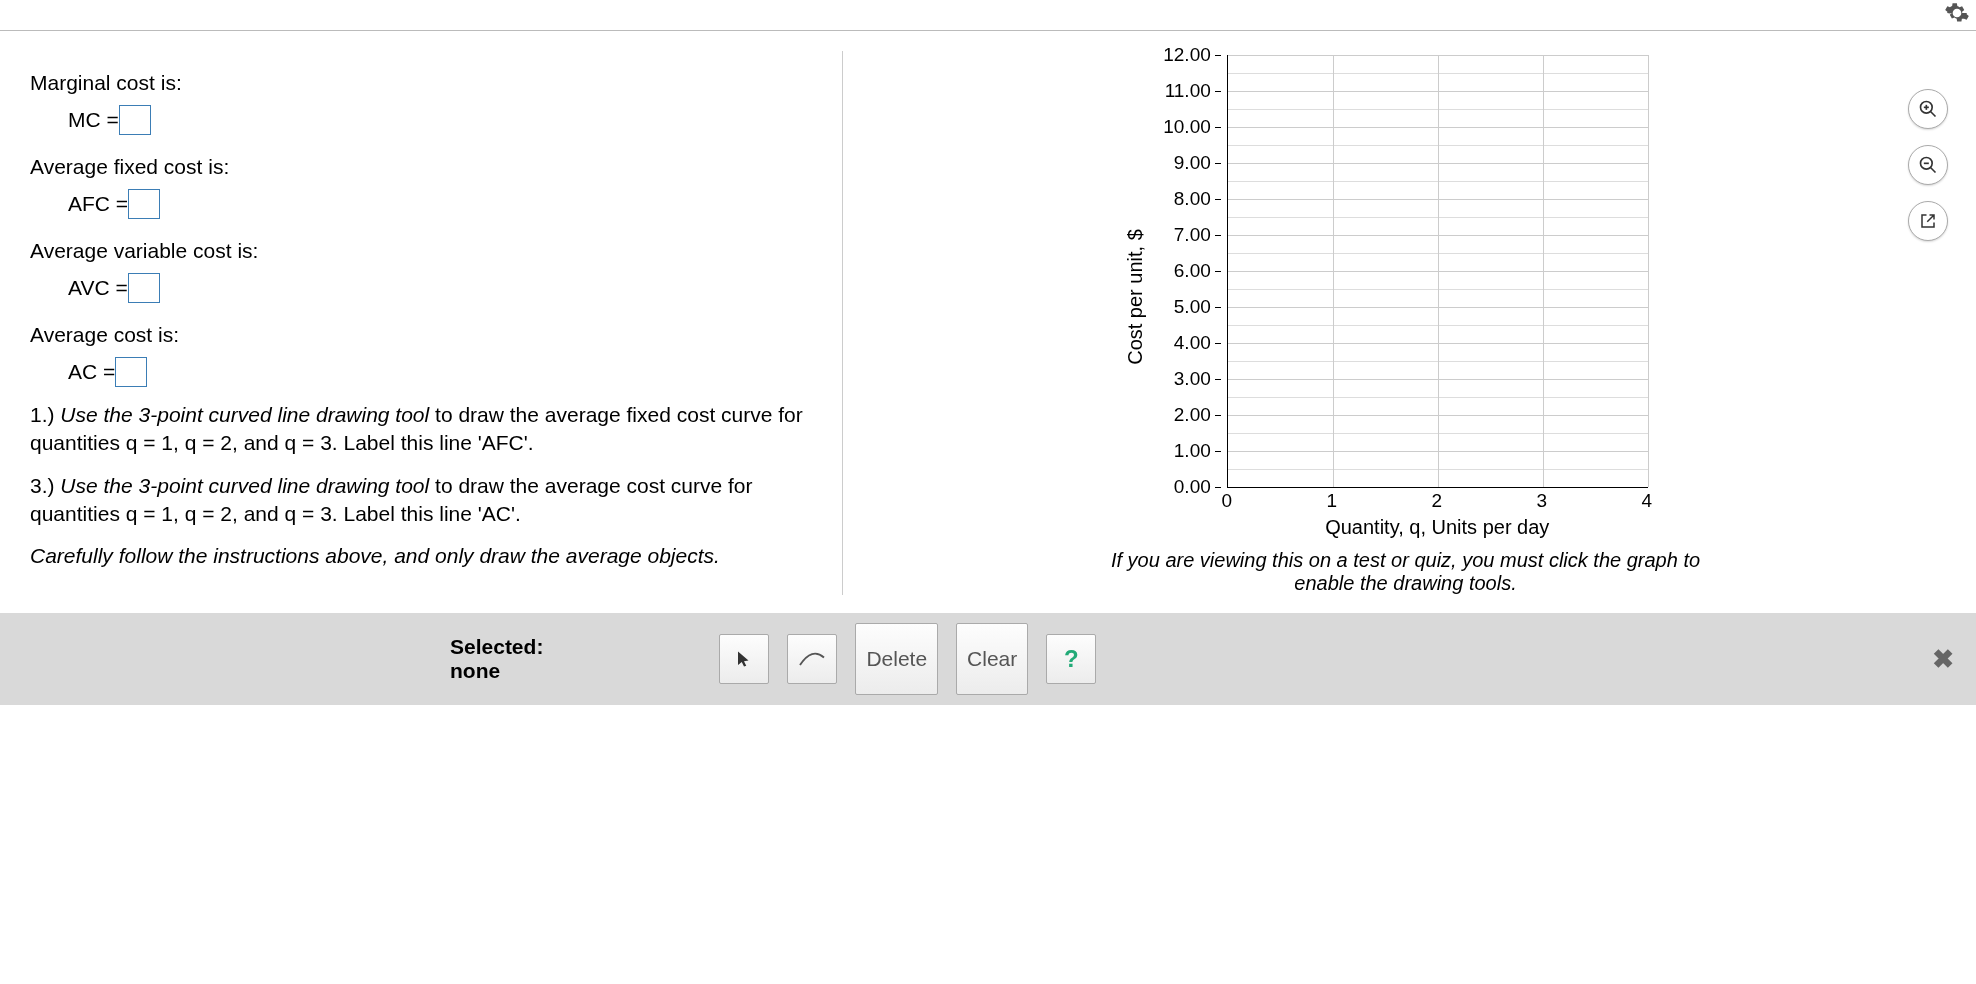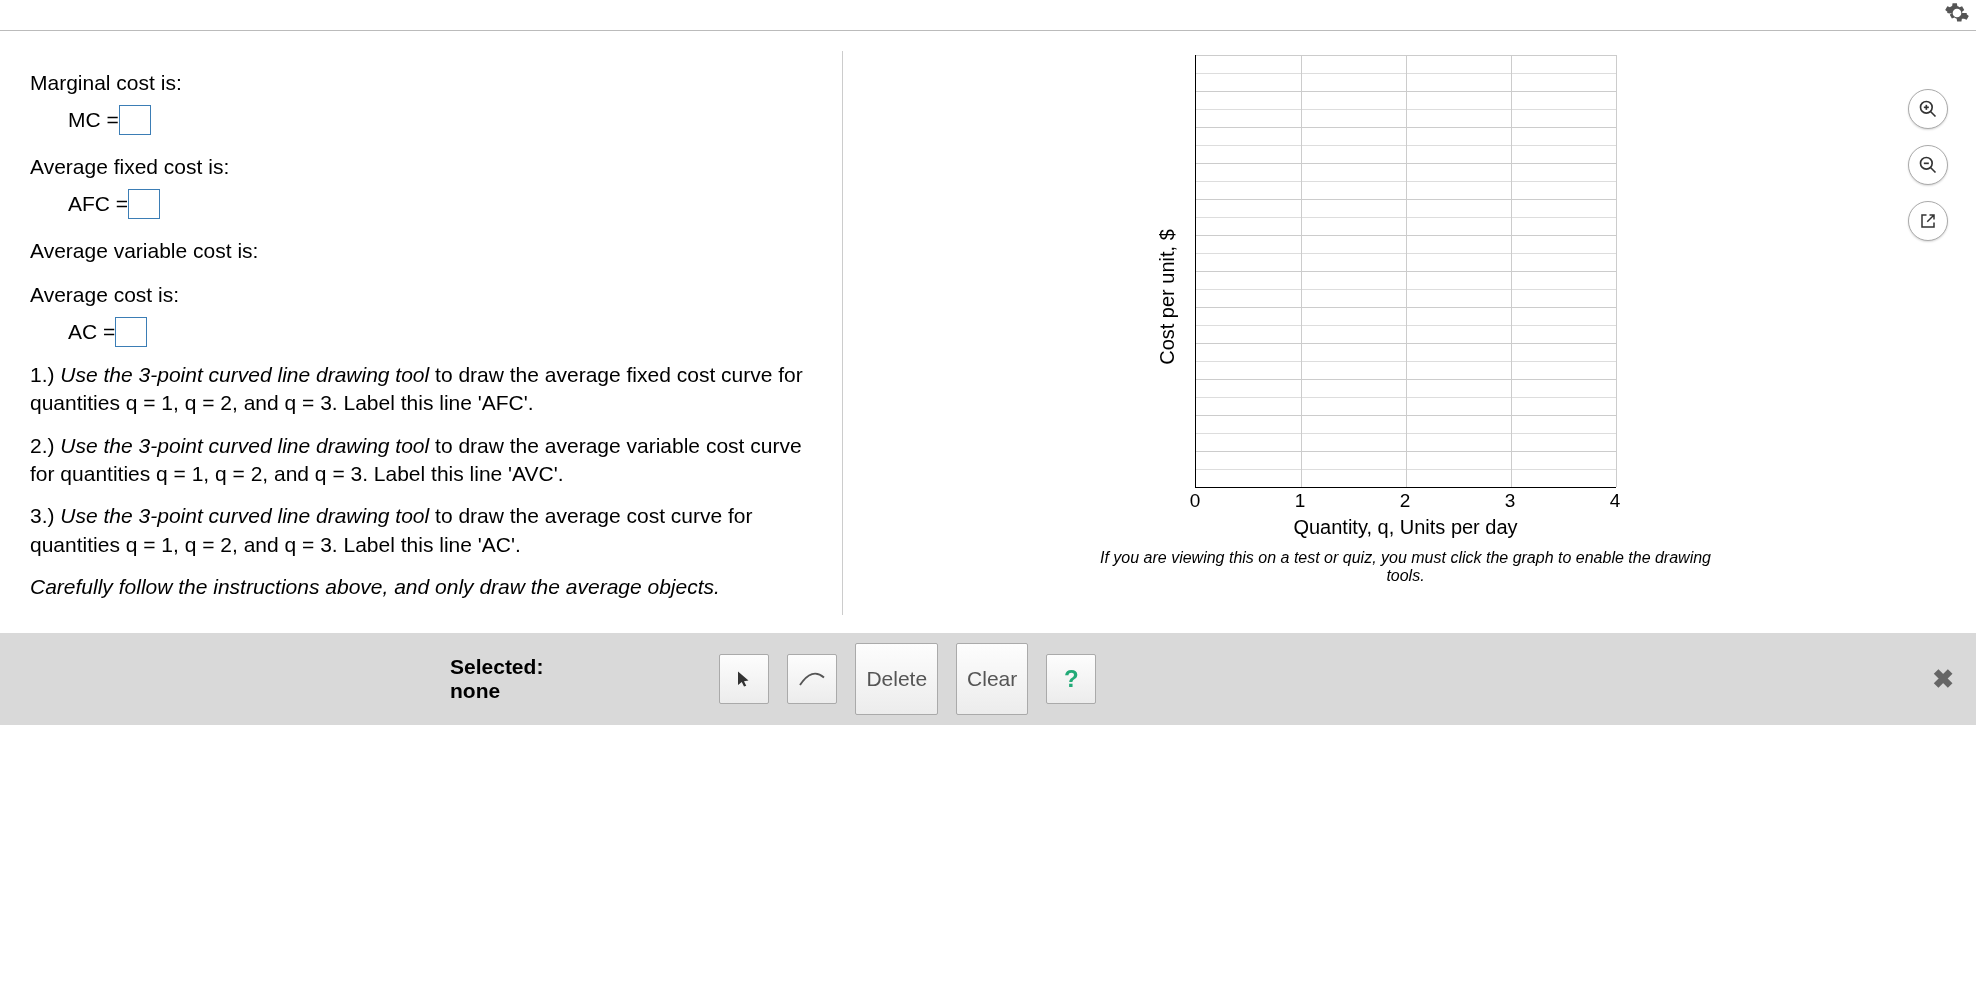--- a/index.html
+++ b/index.html
@@ -26,21 +26,21 @@
   .plot .hgrid,.plot .vgrid{position:absolute;background:#ccc}
   .plot .hgrid{left:0;right:0;height:1px}
   .plot .vgrid{top:0;bottom:0;width:1px}
   .xticks{display:flex;margin-left:0;margin-top:2px;font-size:19px}
   .xticks .xt{position:relative;width:0;display:flex;justify-content:center}
   .xticks .xt span{position:relative}
   .xlabel{text-align:center;margin-top:4px;font-size:20px}
   .gear{position:absolute;right:2px;top:-26px;color:#555}
   .zoom-col{position:absolute;right:-2px;top:38px;display:flex;flex-direction:column;gap:16px}
   .circ{width:38px;height:38px;border-radius:50%;border:1px solid #aaa;background:#fff;display:flex;align-items:center;justify-content:center;box-shadow:0 1px 2px rgba(0,0,0,.15)}
-  .hint{font-style:italic;text-align:center;margin:10px auto 0 auto;max-width:620px;font-size:16px}
+  .hint{font-style:italic;text-align:center;margin:10px auto 0 auto;max-width:620px;font-size:20px}
   
   .toolbar{background:#d9d9d9;margin-top:18px;padding:10px 20px;display:flex;align-items:center;gap:18px;position:relative;min-height:64px}
   .sel-block{margin-left:430px;font-size:21px}
   .sel-block b{font-weight:bold}
   .tbtn{border:1px solid #aaa;background:linear-gradient(#fdfdfd,#ececec);height:48px;min-width:48px;display:flex;align-items:center;justify-content:center;font-size:21px;color:#555;border-radius:2px;padding:11px 10px;cursor:pointer}
   .tbtn.icon{padding:0;width:48px}
   .close-x{position:absolute;right:22px;top:50%;transform:translateY(-50%);color:#666;font-size:26px;font-weight:bold;cursor:pointer}
   svg{display:block}
 </style>
 </head>
@@ -62,32 +62,33 @@
       <input class="num-input" style="">
     </div>
 
     <div class="prompt">Average fixed cost is:</div>
     <div class="eqline">
       <span>AFC =</span>
       <input class="num-input" style="">
     </div>
 
     <div class="prompt">Average variable cost is:</div>
+    <div class="eqline">
+      <span>AVC =</span>
+      <input class="num-input" style="">
+    </div>
 
     <div class="prompt">Average cost is:</div>
     <div class="eqline">
       <span>AC =</span>
       <input class="num-input" style="">
     </div>
 
     <div class="instr">
       <span>1.) </span><em>Use the 3-point curved line drawing tool</em><span> to draw the average fixed cost curve for quantities q = 1, q = 2, and q = 3. Label this line 'AFC'.</span>
-    </div>
-    <div class="instr">
-      <span>2.) </span><em>Use the 3-point curved line drawing tool</em><span> to draw the average variable cost curve for quantities q = 1, q = 2, and q = 3. Label this line 'AVC'.</span>
     </div>
     <div class="instr">
       <span>3.) </span><em>Use the 3-point curved line drawing tool</em><span> to draw the average cost curve for quantities q = 1, q = 2, and q = 3. Label this line 'AC'.</span>
     </div>
     <div class="final-note">Carefully follow the instructions above, and only draw the average objects.</div>
   </div>
 
   <div class="divider"></div>
 
   <div class="right">
@@ -111,20 +112,35 @@
         <svg width="18" height="18" viewBox="0 0 24 24">
             <path fill="none" stroke="#333" stroke-width="2" d="M14 4h6v6M20 4l-9 9M10 4H4v16h16v-6"></path>
           </svg>
       </div>
     </div>
 
     <div class="chart-stage">
       <div class="chart-cell">
         <div class="ylabel">Cost per unit, $</div>
         <div class="plot-wrap">
+          <div class="yticks" id="yticks">
+              <div>12.00</div>
+              <div>11.00</div>
+              <div>10.00</div>
+              <div>9.00</div>
+              <div>8.00</div>
+              <div>7.00</div>
+              <div>6.00</div>
+              <div>5.00</div>
+              <div>4.00</div>
+              <div>3.00</div>
+              <div>2.00</div>
+              <div>1.00</div>
+              <div>0.00</div>
+            </div>
           <div>
             <div class="plot" id="plot">
                 <div class="hgrid" style="top: 0px;"></div>
                 <div class="hgrid" style="top: 18px; background: rgb(221, 221, 221);"></div>
                 <div class="hgrid" style="top: 36px;"></div>
                 <div class="hgrid" style="top: 54px; background: rgb(221, 221, 221);"></div>
                 <div class="hgrid" style="top: 72px;"></div>
                 <div class="hgrid" style="top: 90px; background: rgb(221, 221, 221);"></div>
                 <div class="hgrid" style="top: 108px;"></div>
                 <div class="hgrid" style="top: 126px; background: rgb(221, 221, 221);"></div>

